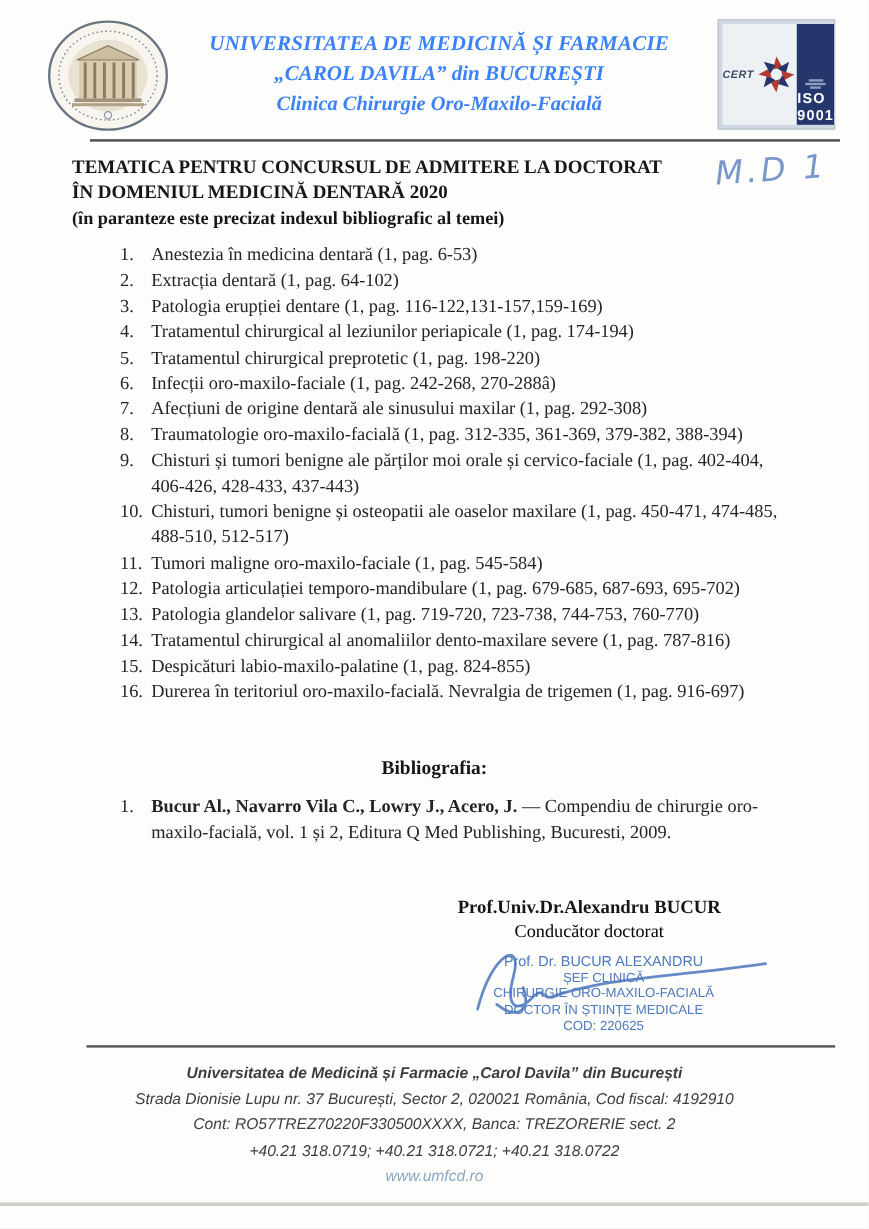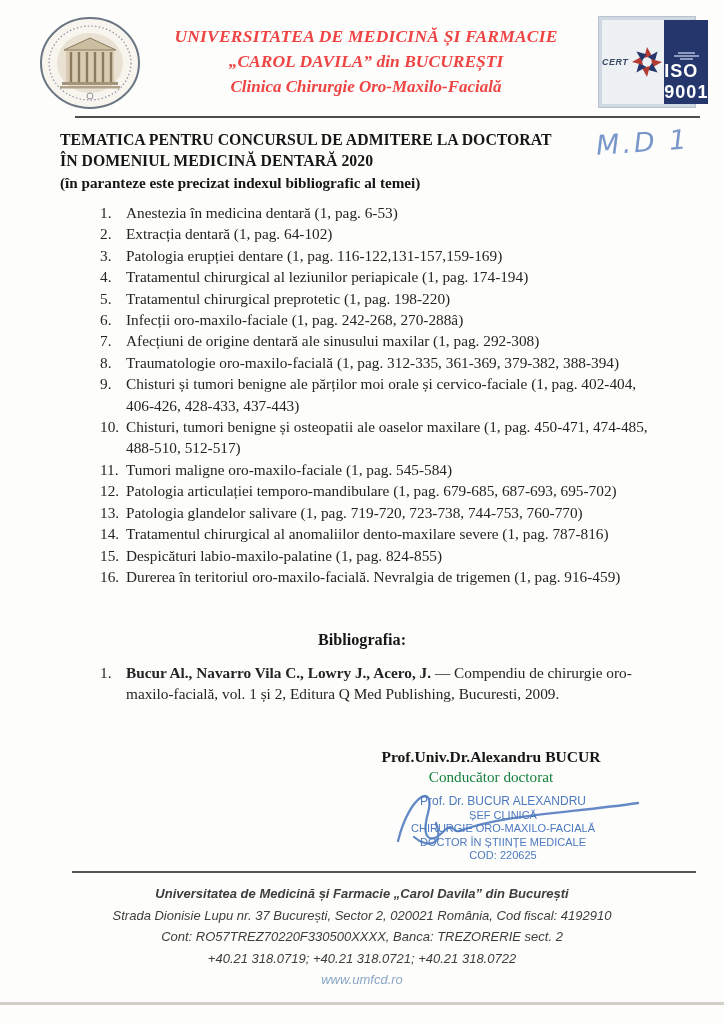--- a/index.html
+++ b/index.html
@@ -5,40 +5,40 @@
   * { margin:0; padding:0; box-sizing:border-box; }
   body { background:#e9e9e9; font-family:"Liberation Serif", serif; }
   .page {
     position:relative; width:724px; height:1024px; margin:0 auto;
     background:#fdfdfb; color:#1f1f1f; overflow:hidden;
   }
 
   
   .seal { position:absolute; left:38px; top:16px; width:104px; height:94px; }
   .org { position:absolute; left:148px; top:26px; width:436px; text-align:center;
-         color:#ef4444; font-style:italic; font-weight:bold; }
+         color:#3b82f6; font-style:italic; font-weight:bold; }
   .org .l1 { font-size:17.5px; letter-spacing:.2px; }
   .org .l2 { font-size:17.5px; margin-top:4px;text-align:center; }
   .org .l3 { font-size:17px;  margin-top:5px; }
 
   .iso { position:absolute; left:598px; top:16px; width:98px; height:92px;
          background:#cfd8e2; border:1px solid #b9c3ce; padding:3px;
          display:flex; flex-direction:row; font-family:"Liberation Sans", sans-serif; }
   .iso-topbar { height:9px; background:#24366b;
      background-image:repeating-linear-gradient(90deg,#24366b 0 4px,#7f8fb8 4px 6px);
      background-size:100% 3px; background-position:center; background-repeat:no-repeat; }
   .iso-logo { flex:0 0 44px; background:#eef1f4; display:flex; align-items:center;
               justify-content:center; gap:2px; }
   .iso-cert-text { font-size:9px; font-weight:bold; font-style:italic; color:#3a4a66; letter-spacing:.5px; }
   .iso-bottom { flex:1; background:#24366b; display:flex; flex-direction:column;
                 align-items:center; justify-content:flex-end; padding:2px 0 1px; }
   .iso-tinylines { width:70%; }
   .iso-tinylines div { height:2px; margin:1px auto; background:#8e9cc0; }
   .iso-tinylines .t1 { width:55%; } .iso-tinylines .t2 { width:80%; } .iso-tinylines .t3 { width:40%; }
-  .iso-label { color:#ffffff; font-weight:bold; font-size:18px; letter-spacing:1px; }
+  .iso-label { color:#ffffff; font-weight:bold; font-size:12px; letter-spacing:1px; }
 
   .header-rule { position:absolute; left:75px; top:116px; width:625px; height:2px; background:#4d4d4d; }
 
   
   .title-block { position:absolute; left:60px; top:131px; width:600px; text-align:left;
                  font-weight:bold; color:#161616; }
   .title-block .t1 { font-size:15.8px; }
   .title-block .t2 { font-size:15.8px; margin-top:3px; }
   .title-block .t3 { font-size:15.2px; margin-top:4px; }
 
@@ -58,21 +58,21 @@
   .biblio-heading { position:absolute; left:0; top:631px; width:724px; text-align:center;
                     font-weight:bold; font-size:16.2px; color:#161616; }
   .biblio-entry { position:absolute; left:100px; top:662px; width:545px; display:flex;
                   font-size:15.3px; line-height:21.4px; color:#242424; }
   .biblio-entry .num { flex:0 0 26px; }
   .biblio-entry .authors { font-weight:bold; }
 
   
   .sig-block { position:absolute; left:300px; top:748px; width:382px; text-align:center; }
   .sig-name { font-weight:bold; font-size:15.6px; color:#161616; }
-  .sig-role { font-size:15.2px; margin-top:2px; color:#15803d; }
+  .sig-role { font-size:15.2px; margin-top:2px; color:#000000; }
   .stamp { position:relative; margin-top:9px; font-family:"Liberation Sans", sans-serif;
            font-weight:normal; color:#4d79c0; font-size:11px; line-height:13.5px;
            transform:translateX(12px); }
   .stamp .s0 { font-size:12px; }
   .sig-scribble { position:absolute; left:58px; top:-16px; width:290px; height:90px;
                   pointer-events:none; }
 
   
   .footer-rule { position:absolute; left:72px; top:871px; width:624px; height:2px; background:#565656; }
   .footer { position:absolute; left:0; top:883px; width:724px; text-align:center;
@@ -224,21 +224,21 @@
         <span class="txt">Tratamentul chirurgical al anomaliilor dento-maxilare severe (1, pag. 787-816)</span>
       </div>
 
       <div class="topic">
         <span class="num">15.</span>
         <span class="txt">Despicături labio-maxilo-palatine (1, pag. 824-855)</span>
       </div>
 
       <div class="topic">
         <span class="num">16.</span>
-        <span class="txt">Durerea în teritoriul oro-maxilo-facială.  Nevralgia de trigemen (1, pag. 916-459)</span>
+        <span class="txt">Durerea în teritoriul oro-maxilo-facială.  Nevralgia de trigemen (1, pag. 916-697)</span>
       </div>
     </div>
 
   <div class="biblio-heading">Bibliografia:</div>
   <div class="biblio-entry">
     <span class="num">1.</span>
     <span class="txt"><span class="authors">Bucur Al., Navarro Vila C., Lowry J., Acero, J.</span><span> — </span><span>Compendiu de chirurgie oro-maxilo-facială, vol. 1 și 2, Editura Q Med Publishing, Bucuresti, 2009.</span></span>
   </div>
 
   <div class="sig-block">

